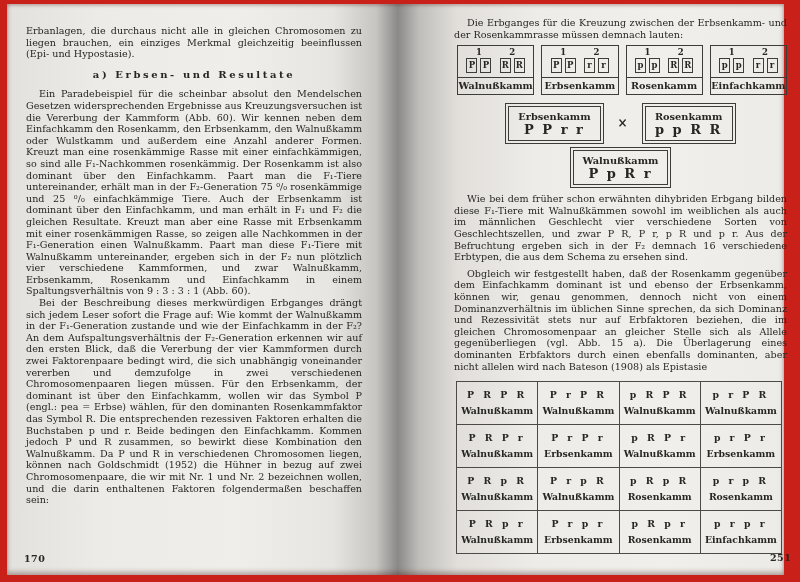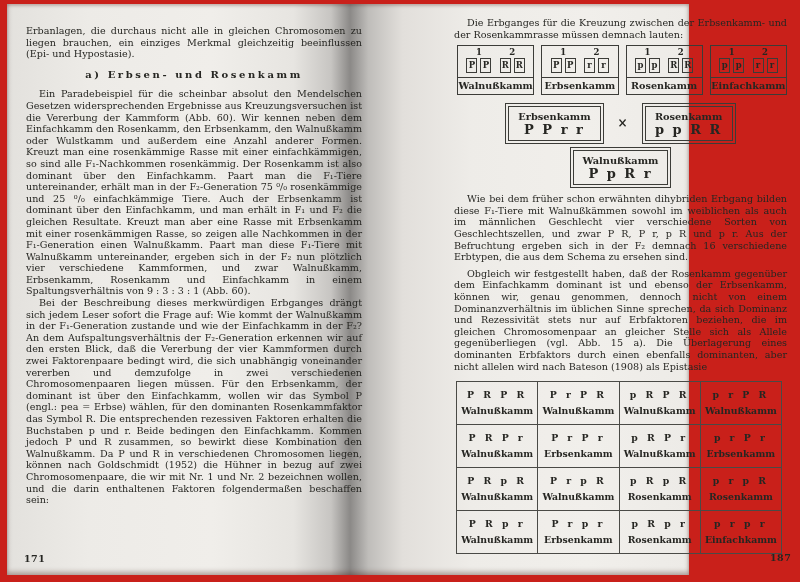--- a/index.html
+++ b/index.html
@@ -3,21 +3,21 @@
 <meta charset="utf-8">
 <style>
   * { margin:0; padding:0; box-sizing:border-box; }
   html,body { width:800px; height:582px; }
   .screen {
     position:relative; width:800px; height:582px;
     background:#c9201a; overflow:hidden;
     font-family:"DejaVu Serif", serif; color:#262622;
   }
   .spread {
-    position:absolute; left:7px; top:4px; width:682px; height:571px;
+    position:absolute; left:7px; top:4px; width:777px; height:571px;
     background:linear-gradient(to right,
       #e3e1dd 0%, #edebe7 12%, #f0eeea 30%, #e7e5e1 42%,
       #c7c5c2 47.5%, #8b8987 50.3%, #bfbdba 53%,
       #e2dfdb 58%, #eeece8 68%, #f1efeb 85%, #edebe7 100%);
     box-shadow: inset 0 -3px 5px rgba(60,20,15,.35), inset 0 2px 3px rgba(80,30,20,.25);
   }
   .col { position:absolute; text-align:justify; font-size:9.6px; line-height:11.6px; }
   .col p { text-align:justify; }
   .left-col  { left:19px;  top:21px; width:336px; }
   .right-col { left:447px; top:13px; width:333px; }
@@ -72,25 +72,25 @@
   .f2-table .ph { font-weight:bold; font-size:9.3px; line-height:12px; margin-top:4px; }
 </style>
 </head>
 <body>
 
 <div class="screen">
   <div class="spread">
 
     <div class="col left-col">
       <p>Erbanlagen, die durchaus nicht alle in gleichen Chromosomen zu liegen brauchen, ein einziges Merkmal gleichzeitig beeinflussen (Epi- und Hypostasie).</p>
-      <div class="heading">a) Erbsen- und Rosenkamm</div>
+      <div class="heading">a) Erbsen- und Resultate</div>
       <p class="ind">Ein Paradebeispiel für die scheinbar absolut den Mendelschen Gesetzen widersprechenden Ergebnisse aus Kreuzungsversuchen ist die Vererbung der Kammform (Abb. 60). Wir kennen neben dem Einfachkamm den Rosenkamm, den Erbsenkamm, den Walnußkamm oder Wulstkamm und außerdem eine Anzahl anderer Formen. Kreuzt man eine rosenkämmige Rasse mit einer einfachkämmigen, so sind alle F₁-Nachkommen rosenkämmig. Der Rosenkamm ist also dominant über den Einfachkamm. Paart man die F₁-Tiere untereinander, erhält man in der F₂-Generation 75 ⁰/₀ rosenkämmige und 25 ⁰/₀ einfachkämmige Tiere. Auch der Erbsenkamm ist dominant über den Einfachkamm, und man erhält in F₁ und F₂ die gleichen Resultate. Kreuzt man aber eine Rasse mit Erbsenkamm mit einer rosenkämmigen Rasse, so zeigen alle Nachkommen in der F₁-Generation einen Walnußkamm. Paart man diese F₁-Tiere mit Walnußkamm untereinander, ergeben sich in der F₂ nun plötzlich vier verschiedene Kammformen, und zwar Walnußkamm, Erbsenkamm, Rosenkamm und Einfachkamm in einem Spaltungsverhältnis von 9 : 3 : 3 : 1 (Abb. 60).</p>
       <p class="ind">Bei der Beschreibung dieses merkwürdigen Erbganges drängt sich jedem Leser sofort die Frage auf: Wie kommt der Walnußkamm in der F₁-Generation zustande und wie der Einfachkamm in der F₂? An dem Aufspaltungsverhältnis der F₂-Generation erkennen wir auf den ersten Blick, daß die Vererbung der vier Kammformen durch zwei Faktorenpaare bedingt wird, die sich unabhängig voneinander vererben und demzufolge in zwei verschiedenen Chromosomenpaaren liegen müssen. Für den Erbsenkamm, der dominant ist über den Einfachkamm, wollen wir das Symbol P (engl.: pea = Erbse) wählen, für den dominanten Rosenkammfaktor das Symbol R. Die entsprechenden rezessiven Faktoren erhalten die Buchstaben p und r. Beide bedingen den Einfachkamm. Kommen jedoch P und R zusammen, so bewirkt diese Kombination den Walnußkamm. Da P und R in verschiedenen Chromosomen liegen, können nach Goldschmidt (1952) die Hühner in bezug auf zwei Chromosomenpaare, die wir mit Nr. 1 und Nr. 2 bezeichnen wollen, und die darin enthaltenen Faktoren folgendermaßen beschaffen sein:</p>
     </div>
-    <div class="pagenum pn-left">171</div>
+    <div class="pagenum pn-left">170</div>
 
     <div class="col right-col">
       <p class="ind">Die Erbganges für die Kreuzung zwischen der Erbsenkamm- und der Rosenkammrasse müssen demnach lauten:</p>
 
       <div class="geno-row">
 
         <div class="geno-box">
           <div class="geno-top">
             <div class="chrom-col">
               <span class="chrom-num">1</span>
@@ -264,16 +264,16 @@
                 <div class="ph">Rosenkamm</div>
               </td>
           <td>
                 <div class="g">p r p r</div>
                 <div class="ph">Einfachkamm</div>
               </td>
         </tr>
       </tbody>
         </table>
     </div>
-    <div class="pagenum pn-right">187</div>
+    <div class="pagenum pn-right">251</div>
 
   </div>
 </div>
 
 </body></html>

